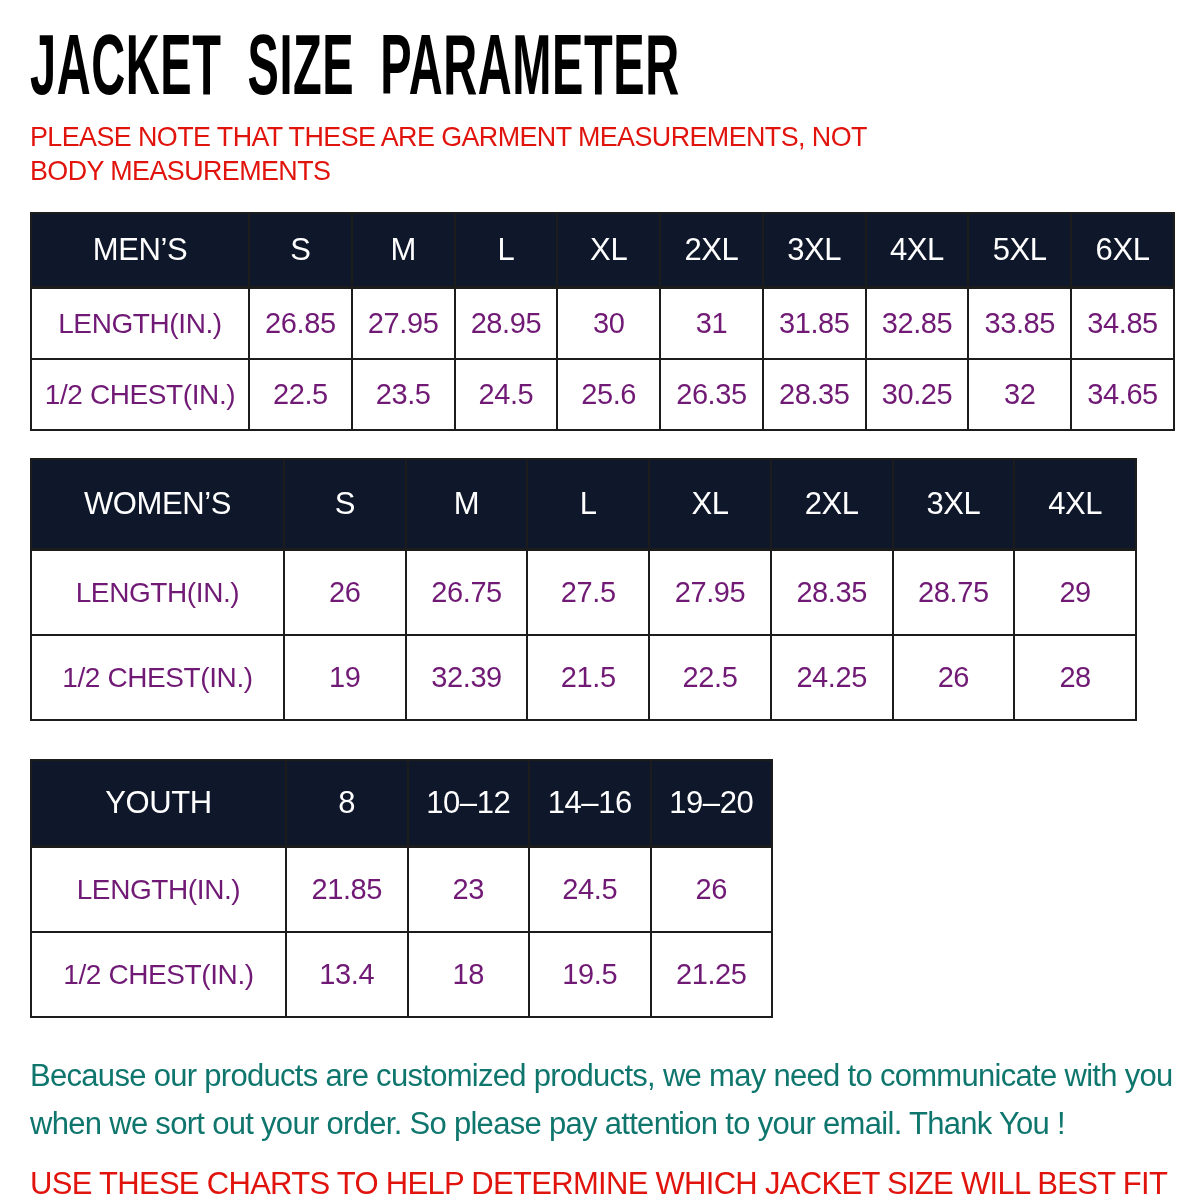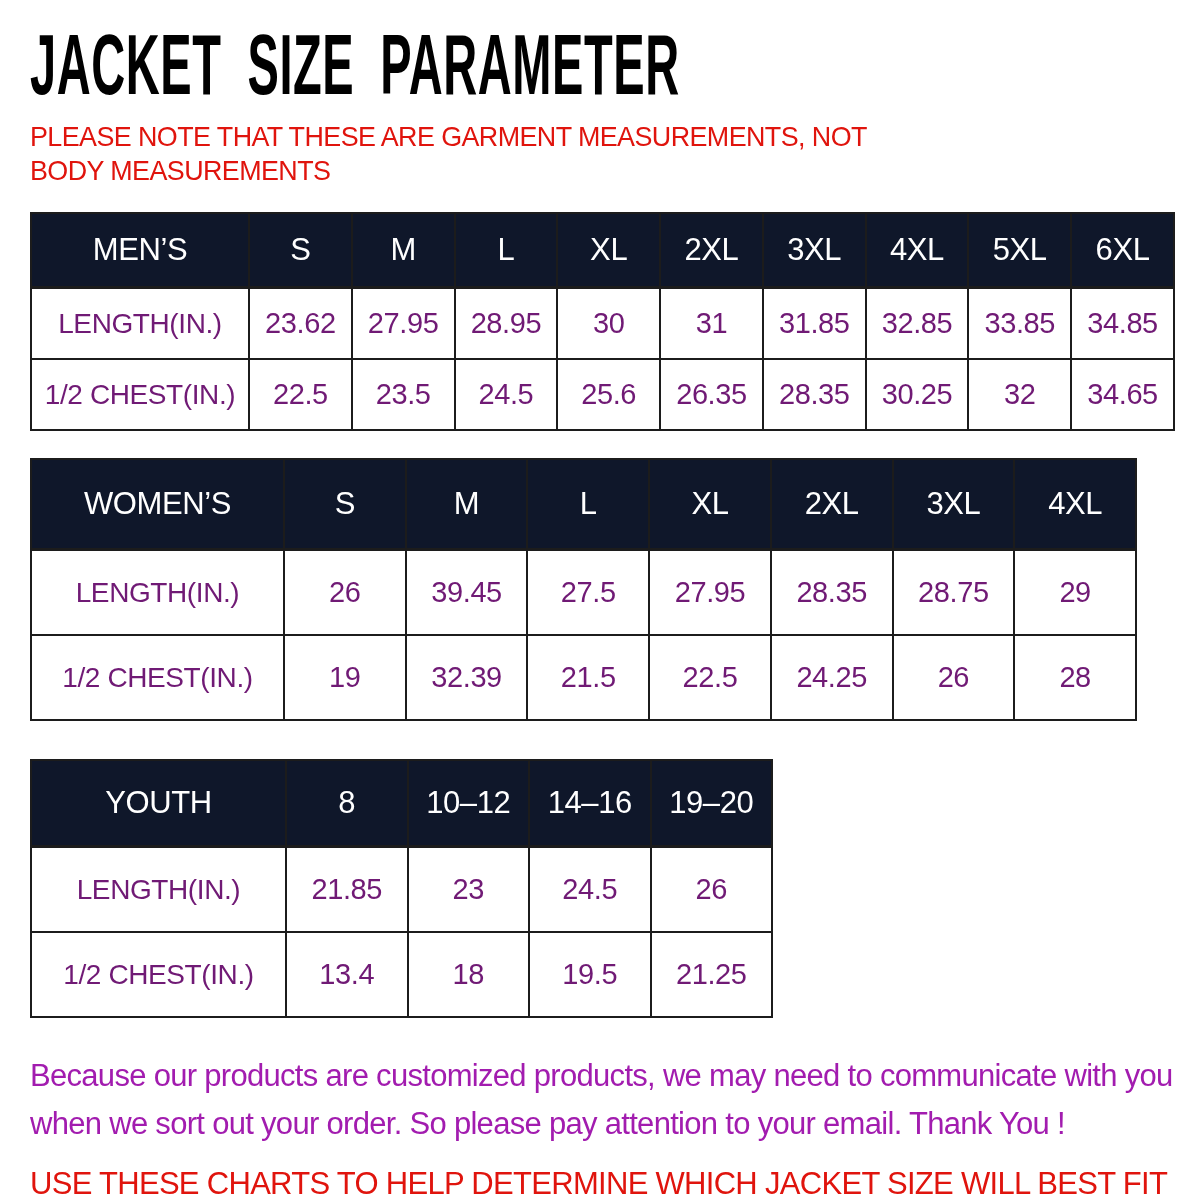--- a/index.html
+++ b/index.html
@@ -86,21 +86,21 @@
   .youth-table            { width: 743px; margin-top: 38px; }
   .youth-table th         { height: 84px; }
   .youth-table td         { height: 83px; }
   .youth-table col.c-label{ width: 255px; }
   
   .footer { margin-top: 34px; }
   .footer-p1 {
     max-width: 1160px;
     font-size: 31px;
     line-height: 1.55;
-    color: #a21caf;
+    color: #0f766e;
     letter-spacing: -0.7px;
     margin: 0;
   }
   .footer-p2 {
     max-width: 1160px;
     font-size: 31px;
     line-height: 1.3;
     color: #e0140d;
     letter-spacing: -0.7px;
     margin: 16px 0 0 0;
@@ -140,21 +140,21 @@
               <th>2XL</th>
               <th>3XL</th>
               <th>4XL</th>
               <th>5XL</th>
               <th>6XL</th>
             </tr>
           </thead>
           <tbody>
             <tr>
               <td class="row-label">LENGTH(IN.)</td>
-              <td>23.62</td>
+              <td>26.85</td>
               <td>27.95</td>
               <td>28.95</td>
               <td>30</td>
               <td>31</td>
               <td>31.85</td>
               <td>32.85</td>
               <td>33.85</td>
               <td>34.85</td>
             </tr>
             <tr>
@@ -193,21 +193,21 @@
               <th>XL</th>
               <th>2XL</th>
               <th>3XL</th>
               <th>4XL</th>
             </tr>
           </thead>
           <tbody>
             <tr>
               <td class="row-label">LENGTH(IN.)</td>
               <td>26</td>
-              <td>39.45</td>
+              <td>26.75</td>
               <td>27.5</td>
               <td>27.95</td>
               <td>28.35</td>
               <td>28.75</td>
               <td>29</td>
             </tr>
             <tr>
               <td class="row-label">1/2 CHEST(IN.)</td>
               <td>19</td>
               <td>32.39</td>

